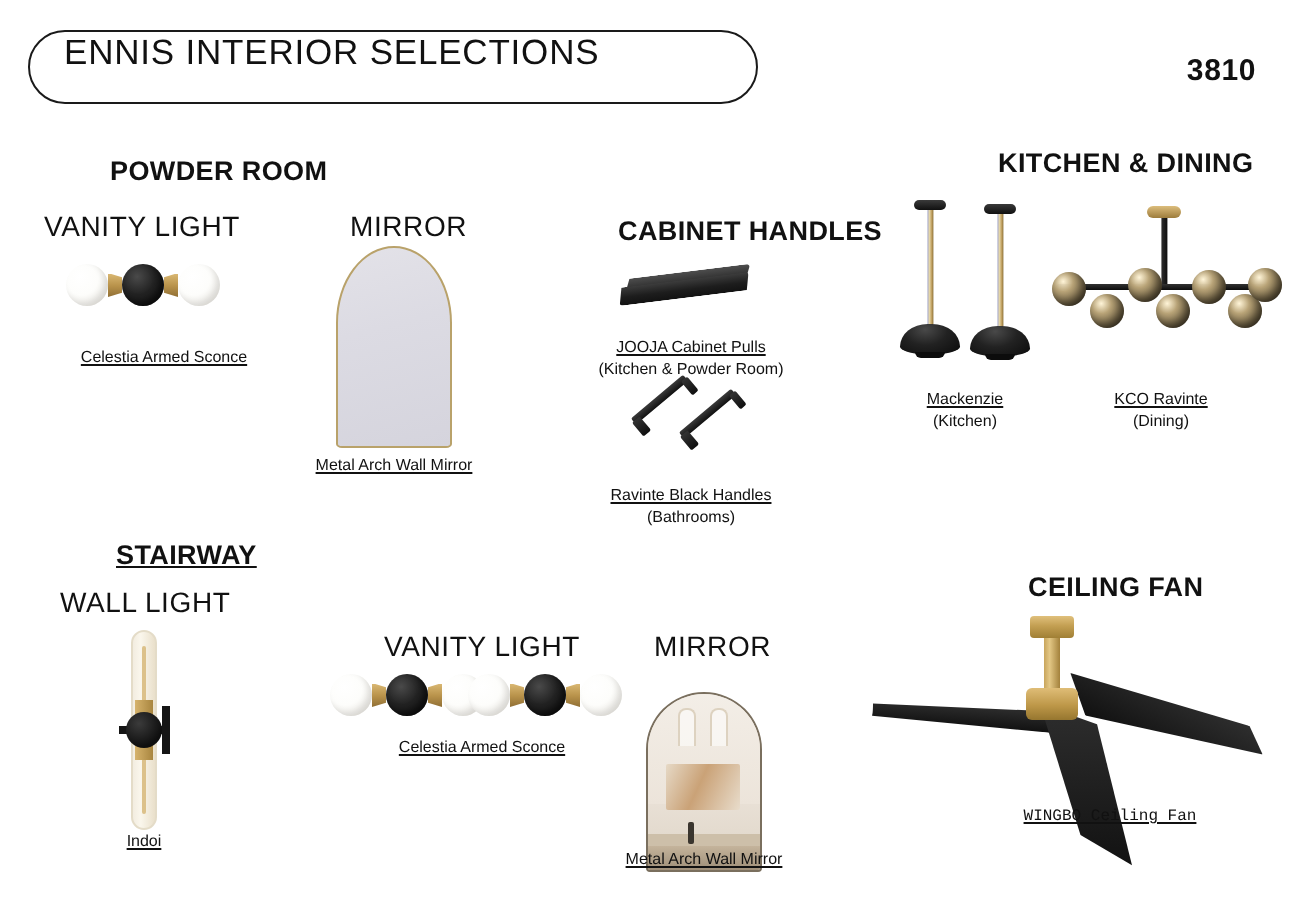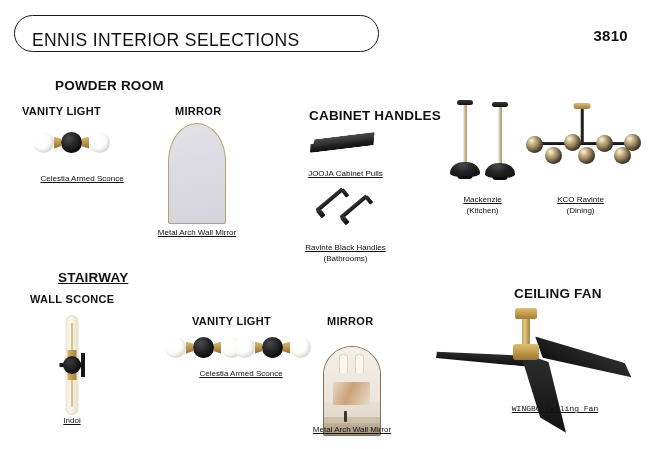--- a/index.html
+++ b/index.html
@@ -10,38 +10,38 @@
     color:#1a1a1a;
     overflow:hidden;
     position:relative;
   }
   .board{position:absolute;inset:0;}
 
   
   .title-pill{
     position:absolute;left:14px;top:15px;width:365px;height:37px;
     border:1.6px solid #1a1a1a;border-radius:19px;
-    display:flex;align-items:flex-end;padding-left:17px;box-sizing:border-box;
+    display:flex;align-items:flex-start;padding-left:17px;box-sizing:border-box;
   }
   .title-pill span{
     font-size:17.5px;letter-spacing:.4px;font-weight:400;color:#111;
     white-space:nowrap;
   }
   .proj-num{
     position:absolute;right:22px;top:27px;
     font-size:15px;font-weight:bold;letter-spacing:.3px;color:#111;
   }
 
   
   .sec-head{
     position:absolute;font-size:13.5px;font-weight:bold;letter-spacing:.2px;
     white-space:nowrap;color:#111;padding-left:33px;
   }
   .sub-head{
-    position:absolute;font-size:11px;font-weight:700;letter-spacing:.3px;
+    position:absolute;font-size:14px;font-weight:400;letter-spacing:.3px;
     white-space:nowrap;color:#111;
   }
   .cap{
     position:absolute;font-size:8px;text-decoration:underline;
     text-align:center;white-space:nowrap;color:#111;line-height:1.35;
   }
   .cap2{
     position:absolute;font-size:8px;text-align:center;white-space:nowrap;
     color:#111;line-height:1.35;
   }
@@ -260,34 +260,36 @@
   <div class="art mirror" style="left:168px;top:123px;width:58px;height:101px;"></div>
   <div class="cap" style="left:137px;top:228px;width:120px;">Metal Arch Wall Mirror</div>
 
   <div class="sec-head" style="left:276px;top:108px;">CABINET HANDLES</div>
 
   <div class="art jooja" style="left:309px;top:136px;">
     <div class="top"></div>
     <div class="face"></div>
   </div>
   <div class="cap" style="left:283px;top:169px;width:125px;">JOOJA Cabinet Pulls</div>
+  <div class="cap2" style="left:283px;top:180px;width:125px;">(Kitchen &amp; Powder Room)</div>
 
   <div class="art bar-handle" style="left:313px;top:196px;transform:rotate(-40deg);">
     <div class="rod"></div>
     <div class="p1"></div>
     <div class="p2"></div>
   </div>
   <div class="art bar-handle" style="left:337px;top:203px;transform:rotate(-40deg);">
     <div class="rod"></div>
     <div class="p1"></div>
     <div class="p2"></div>
   </div>
   <div class="cap" style="left:283px;top:243px;width:125px;">Ravinte Black Handles</div>
   <div class="cap2" style="left:283px;top:254px;width:125px;">(Bathrooms)</div>
 
+  <div class="sec-head" style="left:466px;top:74px;">KITCHEN &amp; DINING</div>
 
   <div class="pendant" style="left:448px;top:100px;width:34px;height:84px;">
     <div class="canopy"></div>
     <div class="rod" style="height:57px;"></div>
     <div class="shade" style="top:62px;"></div>
   </div>
   <div class="pendant" style="left:483px;top:102px;width:34px;height:84px;">
     <div class="canopy"></div>
     <div class="rod" style="height:56px;"></div>
     <div class="shade" style="top:61px;"></div>
@@ -304,21 +306,21 @@
     <div class="smoke" style="left:36px;top:31px;"></div>
     <div class="smoke" style="left:50px;top:44px;"></div>
     <div class="smoke" style="left:68px;top:32px;"></div>
     <div class="smoke" style="left:86px;top:44px;"></div>
     <div class="smoke" style="left:96px;top:31px;"></div>
   </div>
   <div class="cap" style="left:528px;top:195px;width:105px;">KCO Ravinte</div>
   <div class="cap2" style="left:528px;top:206px;width:105px;">(Dining)</div>
 
   <div class="sec-head" style="left:25px;top:270px;text-decoration:underline;">STAIRWAY</div>
-  <div class="sub-head" style="left:30px;top:293px;">WALL SCONCE</div>
+  <div class="sub-head" style="left:30px;top:293px;">WALL LIGHT</div>
 
   <div class="indoi" style="left:60px;top:315px;width:24px;height:100px;">
     <div class="tube"></div>
     <div class="fil-a"></div>
     <div class="fil-b"></div>
     <div class="brass-blk"></div>
     <div class="arm"></div>
     <div class="arm2"></div>
     <div class="plate"></div>
   </div>

